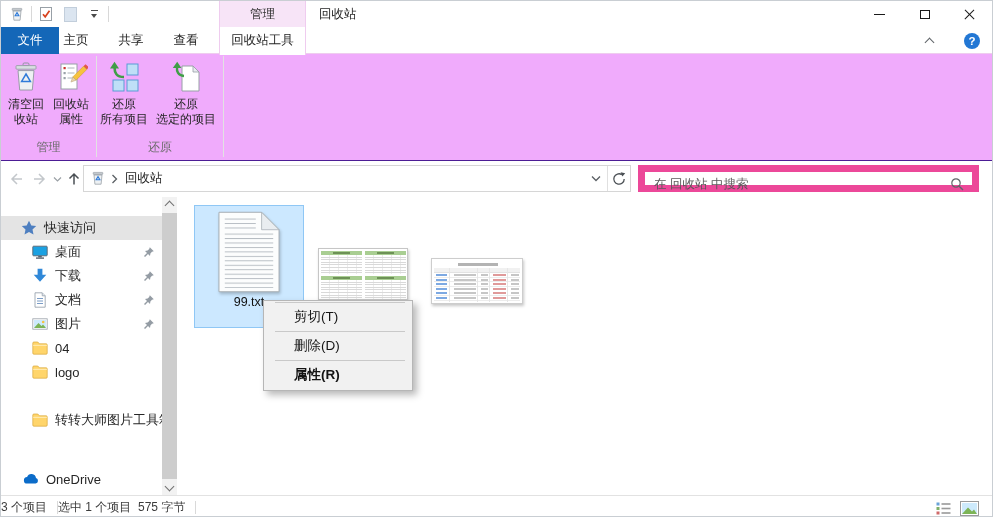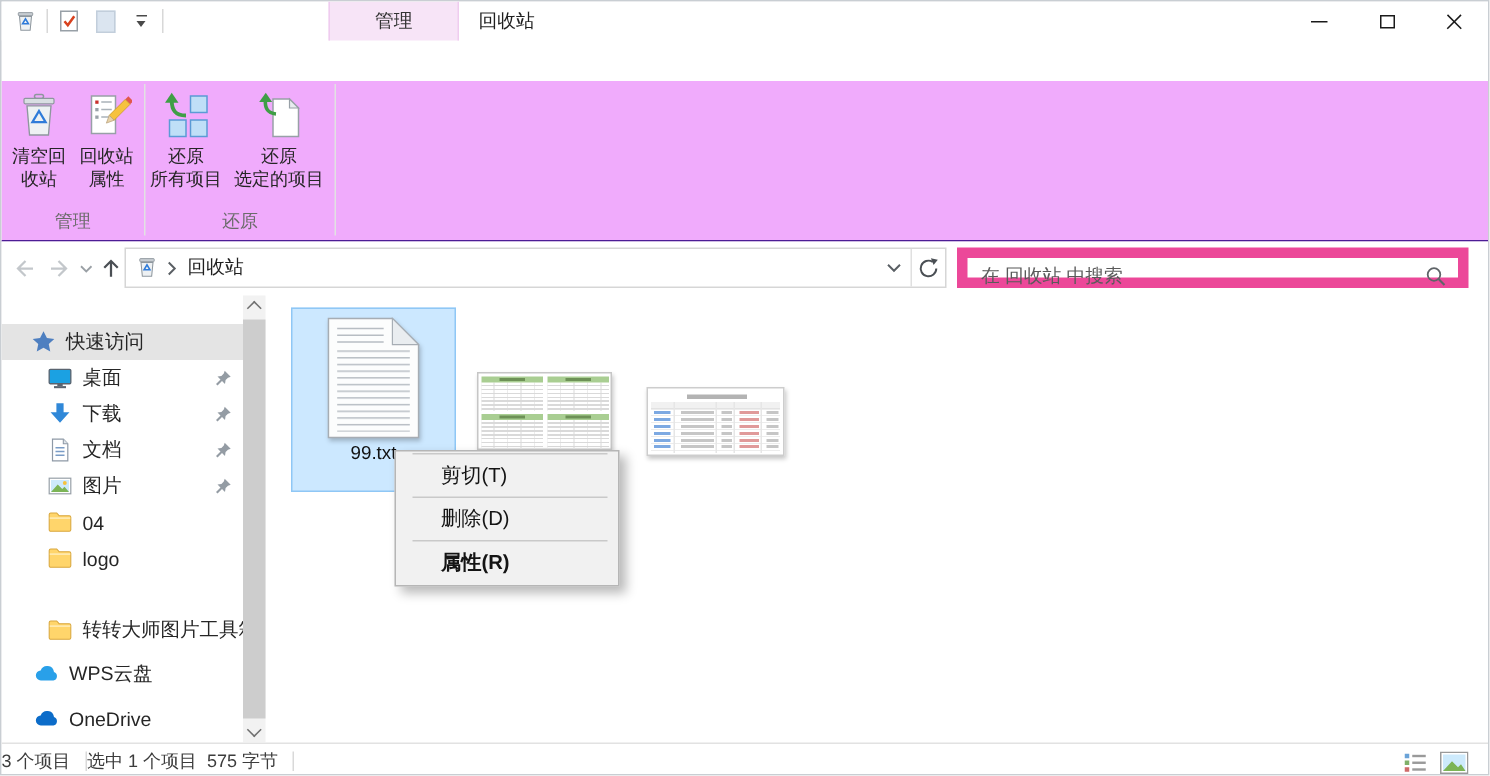--- a/index.html
+++ b/index.html
@@ -168,20 +168,31 @@
       <div class="wc">
           <span class="g-max"></span>
         </div>
       <div class="wc">
           <span class="x-line x1"></span>
           <span class="x-line x2"></span>
         </div>
     </div>
   </div>
 
+  <div class="tabrow">
+    <div class="file-tab">文件</div>
+    <div class="tab t1">主页</div>
+    <div class="tab t2">共享</div>
+    <div class="tab t3">查看</div>
+    <div class="ctx-tab">回收站工具</div>
+    <div class="ribbon-collapse">
+        <span class="chev-up"></span>
+      </div>
+    <div class="help-btn">?</div>
+  </div>
 
   <div class="ribbon">
     <div class="rb-btn b1">
       <span class="i">
         <svg width="34" height="34" viewBox="0 0 34 34">
           <rect x="14" y="2" width="6" height="2.6" rx="1.2" fill="none" stroke="#8e979e"></rect>
           <rect x="7" y="4.6" width="20" height="3.6" rx="0.8" fill="#d9dee2" stroke="#8e979e" stroke-width="0.8"></rect>
           <path d="M9 9.6 h16 l-1.7 19.4 h-12.6 Z" fill="#eef1f3" stroke="#8e979e" stroke-width="0.9"></path>
           <path d="M17 13 l4.4 7.4 h-8.8 Z" fill="none" stroke="#2f7bd9" stroke-width="1.5"></path>
         </svg>
@@ -410,28 +421,20 @@
     <div class="side-row lvl1" style="top:211px">
       <span class="s-icon i">
         <svg width="16" height="16">
             <path d="M0.8 3 c0-0.6 0.5-1 1-1 h4 l1.6 1.8 h6.8 c0.6 0 1 0.5 1 1 v8.4 c0 0.6-0.4 1-1 1 H1.8 c-0.5 0-1-0.4-1-1 Z" fill="#ffd56b" stroke="#d9a73e" stroke-width="0.7"></path>
             <path d="M1.2 5.4 h13.6" stroke="#ffe9ad" stroke-width="1.2"></path>
           </svg>
       </span>
       <span class="s-label">转转大师图片工具箱</span>
     </div>
 
-    <div class="side-row rootlvl" style="top:240px">
-      <span class="s-icon i">
-        <svg width="16" height="16">
-            <path d="M4.3 12.6 a3.3 3.3 0 0 1 -0.2-6.6 a4.6 4.6 0 0 1 8.9 1 a2.9 2.9 0 0 1 -0.4 5.6 Z" fill="#29a0e9"></path>
-          </svg>
-      </span>
-      <span class="s-label">WPS云盘</span>
-    </div>
 
     <div class="side-row rootlvl" style="top:270px">
       <span class="s-icon i">
         <svg width="16" height="16">
             <path d="M4.3 12.6 a3.3 3.3 0 0 1 -0.2-6.6 a4.6 4.6 0 0 1 8.9 1 a2.9 2.9 0 0 1 -0.4 5.6 Z" fill="#0c6cc9"></path>
           </svg>
       </span>
       <span class="s-label">OneDrive</span>
     </div>
   </div>

